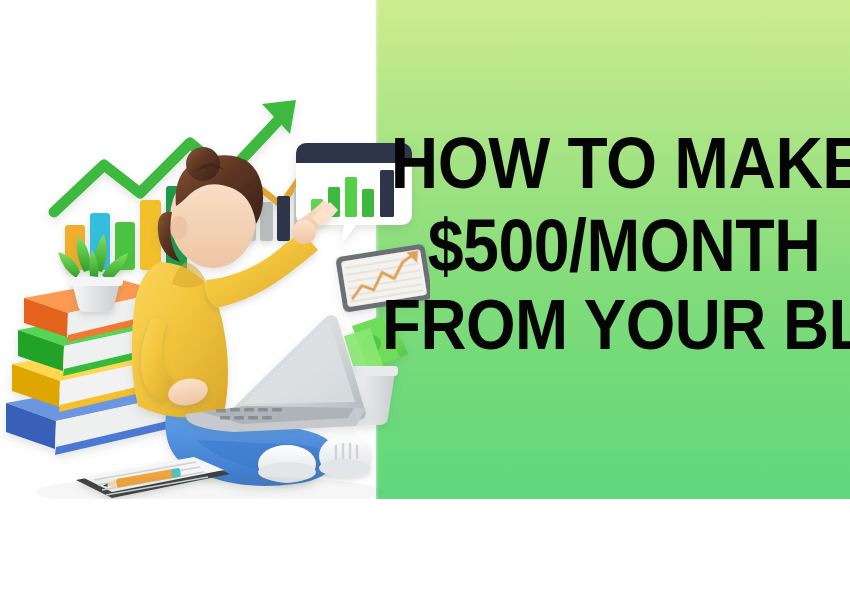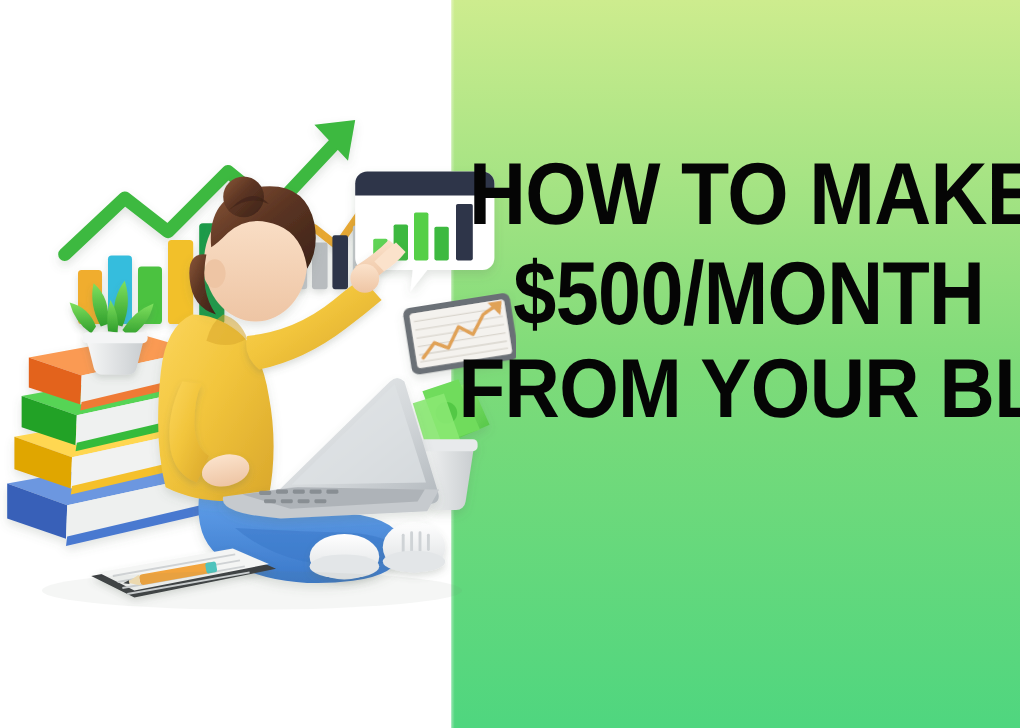--- a/index.html
+++ b/index.html
@@ -6,21 +6,21 @@
   html,body{margin:0;padding:0;background:#ffffff;}
   body{
     font-family:"Liberation Sans", sans-serif;
     -webkit-font-smoothing:antialiased;
   }
 
   
   .banner{
     position:relative;
     width:850px;
-    height:607px;
+    height:499px;
     overflow:hidden;
     background:#a3a3a3;
   }
 
   
   .panel-left{
     position:absolute;
     left:0; top:0;
     width:376px; height:607px;
     background:#ffffff;

